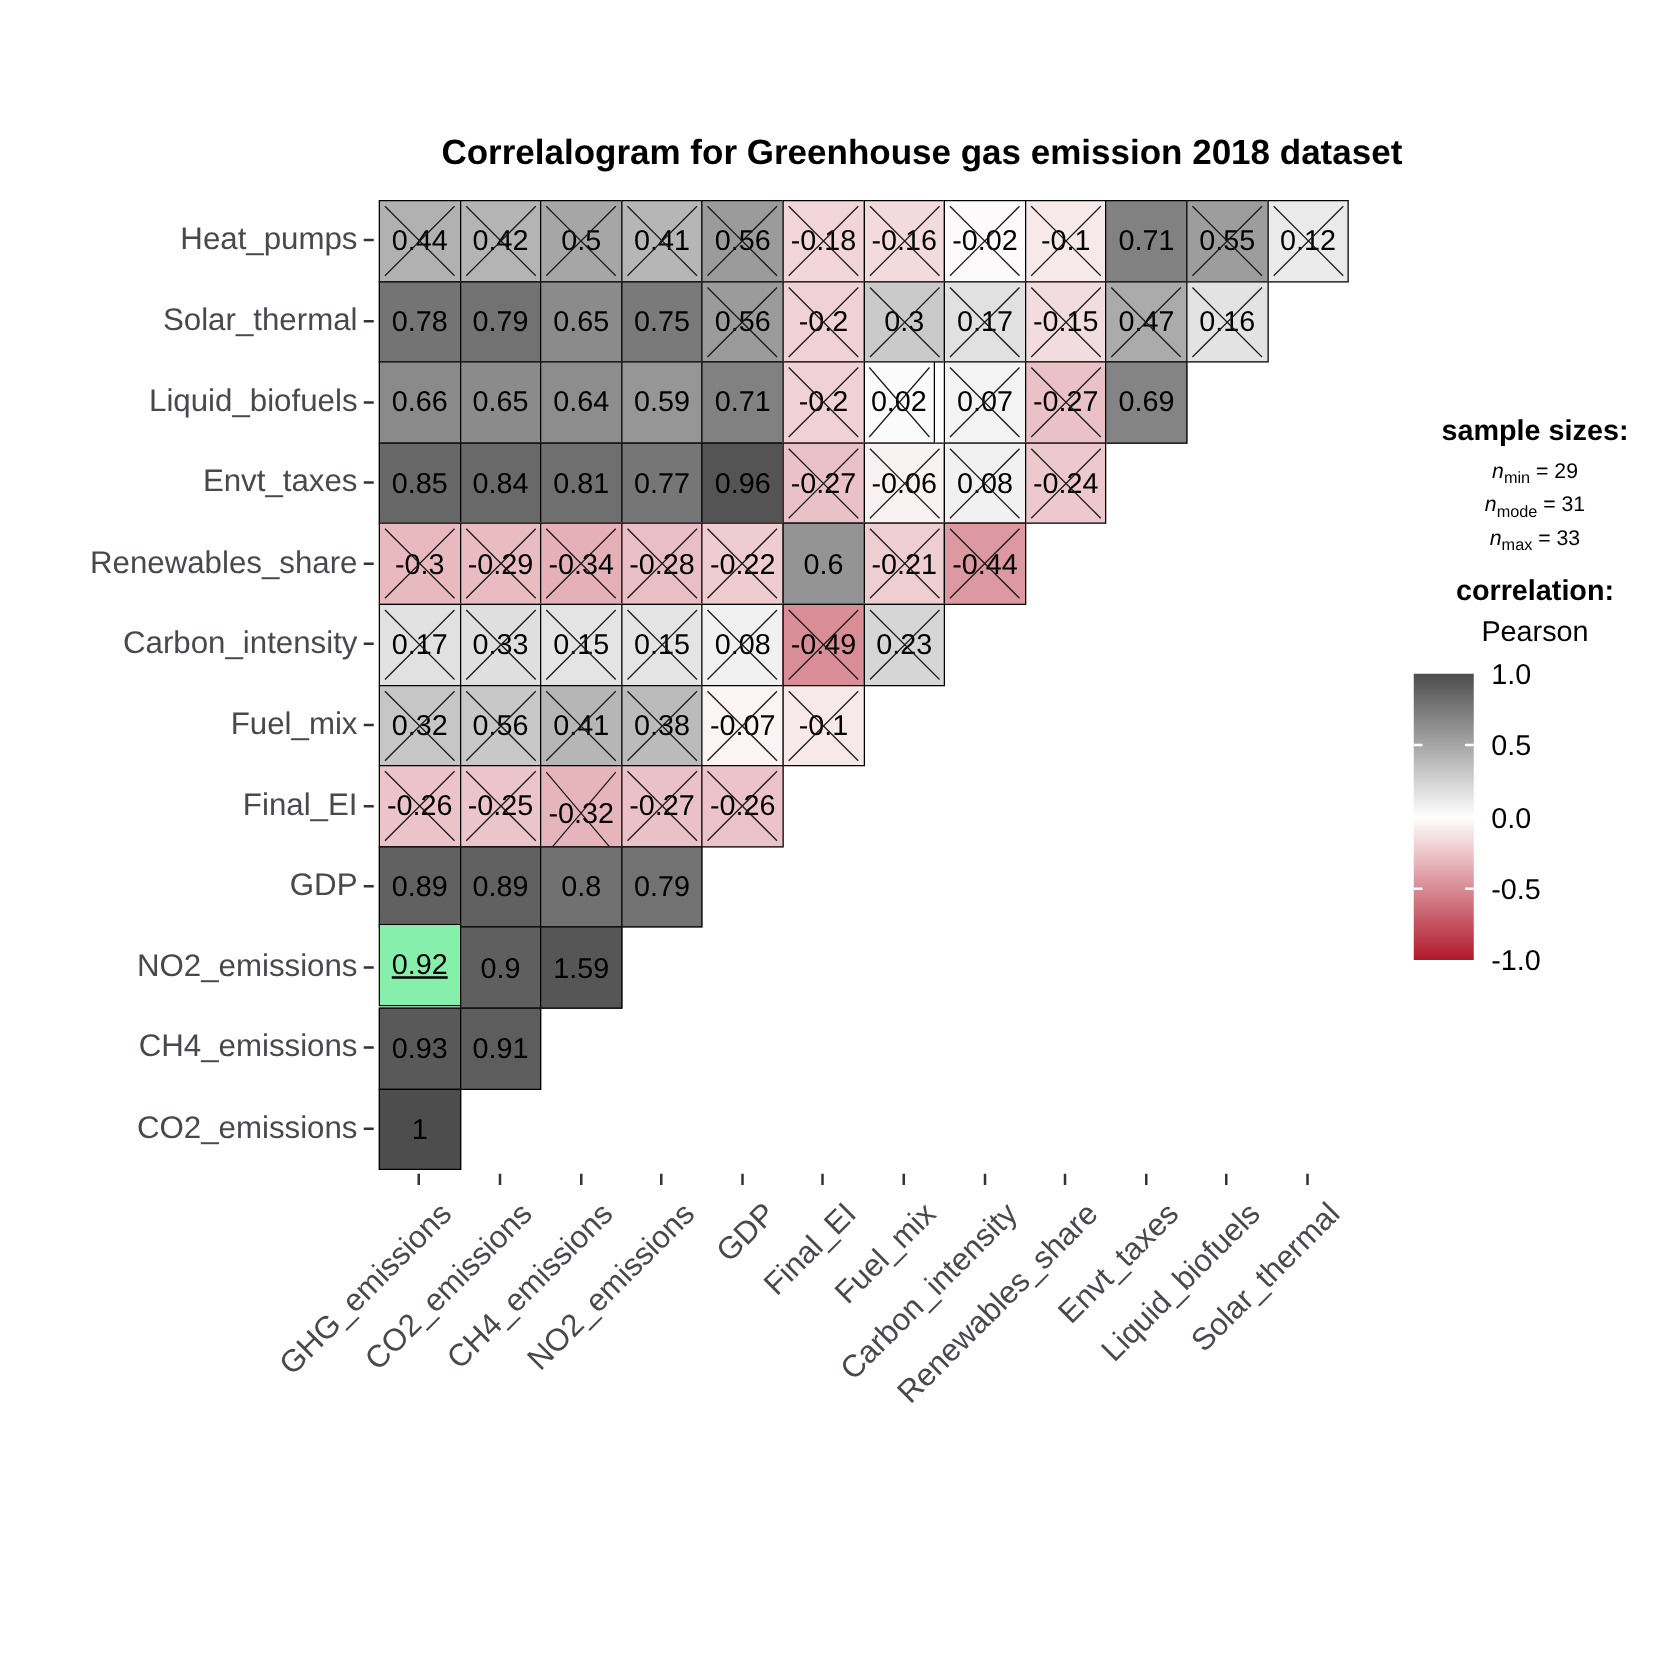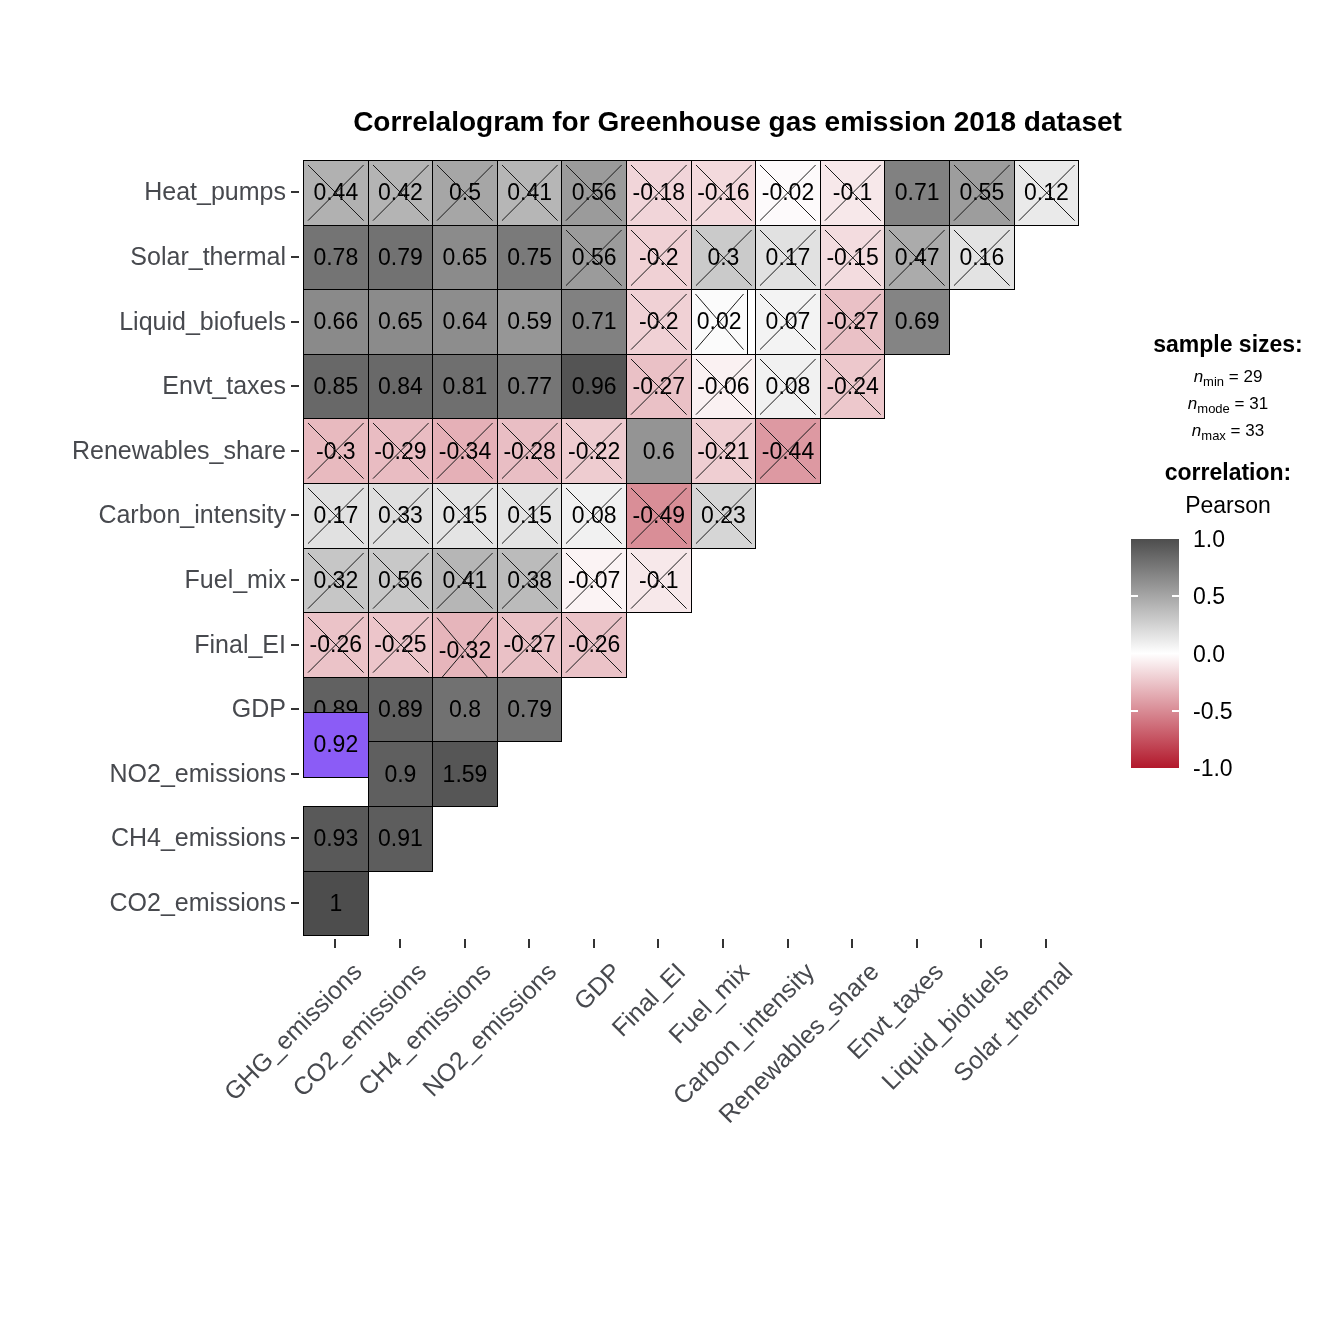--- a/index.html
+++ b/index.html
@@ -465,21 +465,21 @@
       </div>
       <div class="cell" style="left: 64.6px; top: 516.8px; width: 65.6px; height: 65.6px; background: rgb(97, 97, 97);">
         <span style="position: relative;">0.89</span>
       </div>
       <div class="cell" style="left: 129.2px; top: 516.8px; width: 65.6px; height: 65.6px; background: rgb(113, 113, 113);">
         <span style="position: relative;">0.8</span>
       </div>
       <div class="cell" style="left: 193.8px; top: 516.8px; width: 65.6px; height: 65.6px; background: rgb(114, 114, 114);">
         <span style="position: relative;">0.79</span>
       </div>
-      <div class="cell" style="left: 0px; top: 552px; width: 65.6px; height: 65.6px; background: #8b5cf6;">
+      <div class="cell" style="left: 0px; top: 579px; width: 65.6px; height: 65.6px; background: #86efac; text-decoration: underline;">
         <span style="position: relative;">0.92</span>
       </div>
       <div class="cell" style="left: 64.6px; top: 581.4px; width: 65.6px; height: 65.6px; background: rgb(95, 95, 95);">
         <span style="position: relative;">0.9</span>
       </div>
       <div class="cell" style="left: 129.2px; top: 581.4px; width: 65.6px; height: 65.6px; background: rgb(86, 86, 86);">
         <span style="position: relative;">1.59</span>
       </div>
       <div class="cell" style="left: 0px; top: 646px; width: 65.6px; height: 65.6px; background: rgb(89, 89, 89);">
         <span style="position: relative;">0.93</span>

